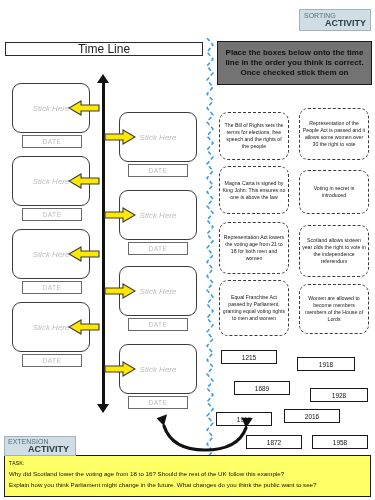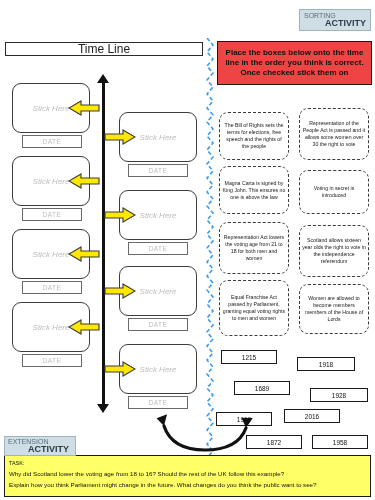--- a/index.html
+++ b/index.html
@@ -100,21 +100,21 @@
   
   .cutline{
     position:absolute;left:206px;top:38px;width:8px;height:424px;
     overflow:hidden;
   }
   .cutline svg{display:block;}
 
   
   .instruction{
     position:absolute;left:217px;top:41px;width:155px;height:44px;
-    background:#ef4444;border:1px solid #1a1a1a;
+    background:#737373;border:1px solid #1a1a1a;
     box-sizing:border-box;padding:2px 3px;
     display:flex;align-items:center;justify-content:center;
   }
   .instruction span{
     font-size:8px;font-weight:bold;color:#111;text-align:center;line-height:10px;
   }
 
   .evt{
     position:absolute;box-sizing:border-box;
     border:1.3px dashed #3a3a3a;border-radius:9px;background:#fff;

